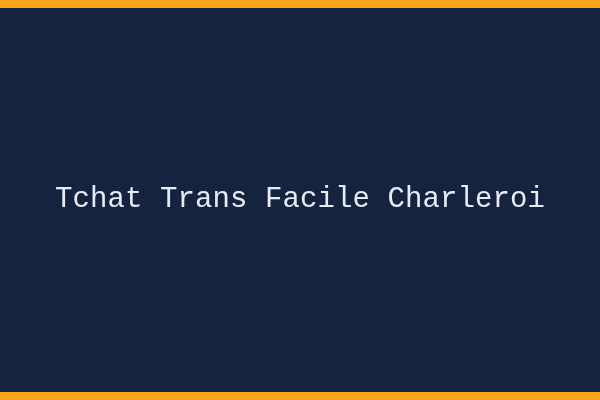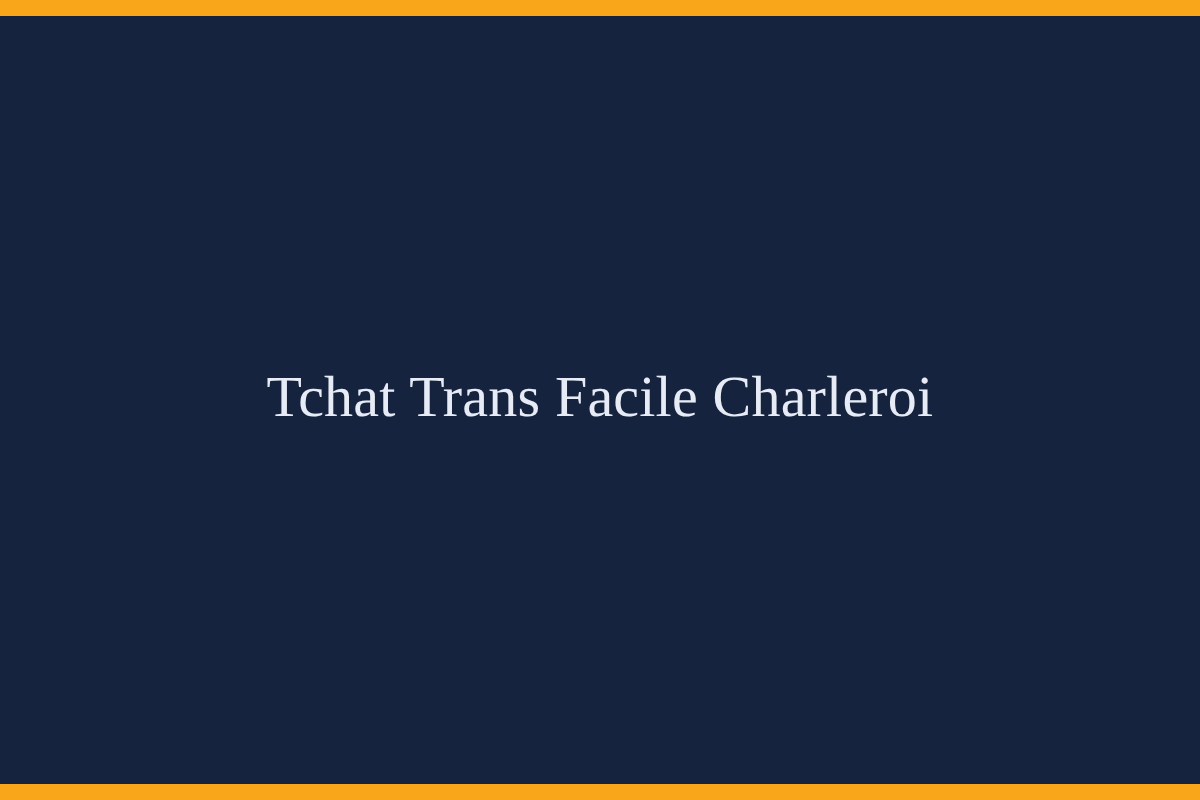--- a/index.html
+++ b/index.html
@@ -49,21 +49,21 @@
     display: flex;
     align-items: center;
     justify-content: center;
     background: #16233f;
     padding: 0 24px;
     box-sizing: border-box;
   }
 
   .headline {
     margin: 0;
-    font-family: Liberation Serif, serif;
+    font-family: Liberation Mono, monospace;
     font-size: 29px;
     font-weight: 400;
     line-height: 1.15;
     letter-spacing: 0.1px;
     color: #e6ebf5;
     text-align: center;
     white-space: nowrap;
     -webkit-font-smoothing: antialiased;
   }
 </style>

